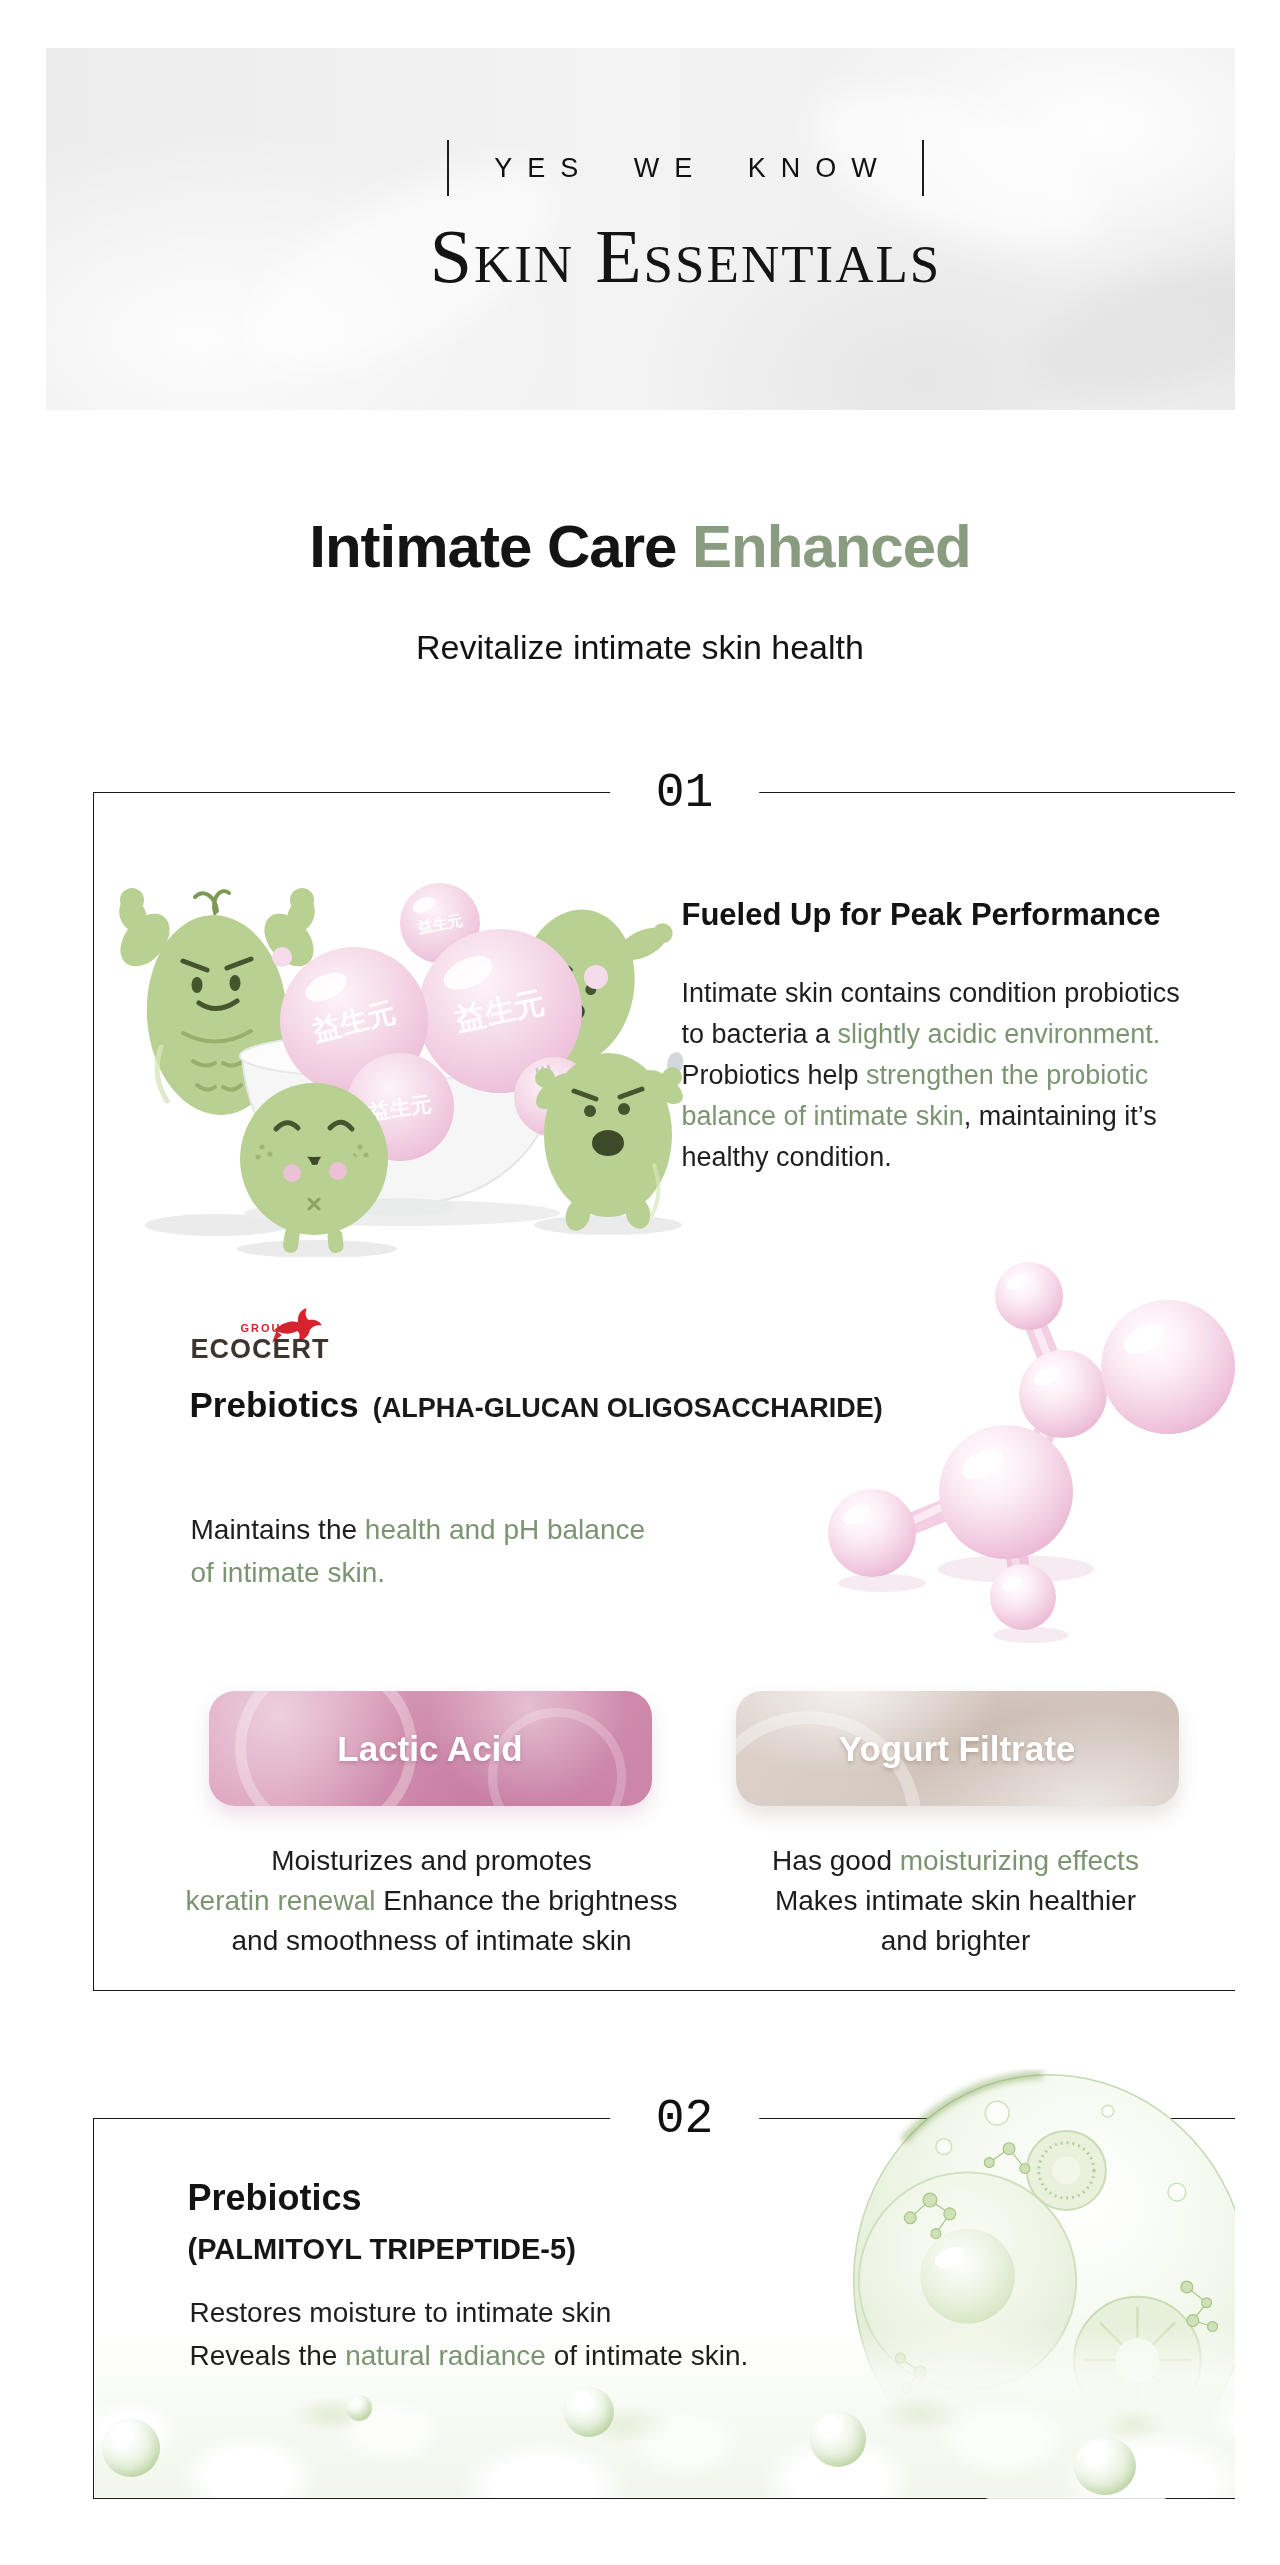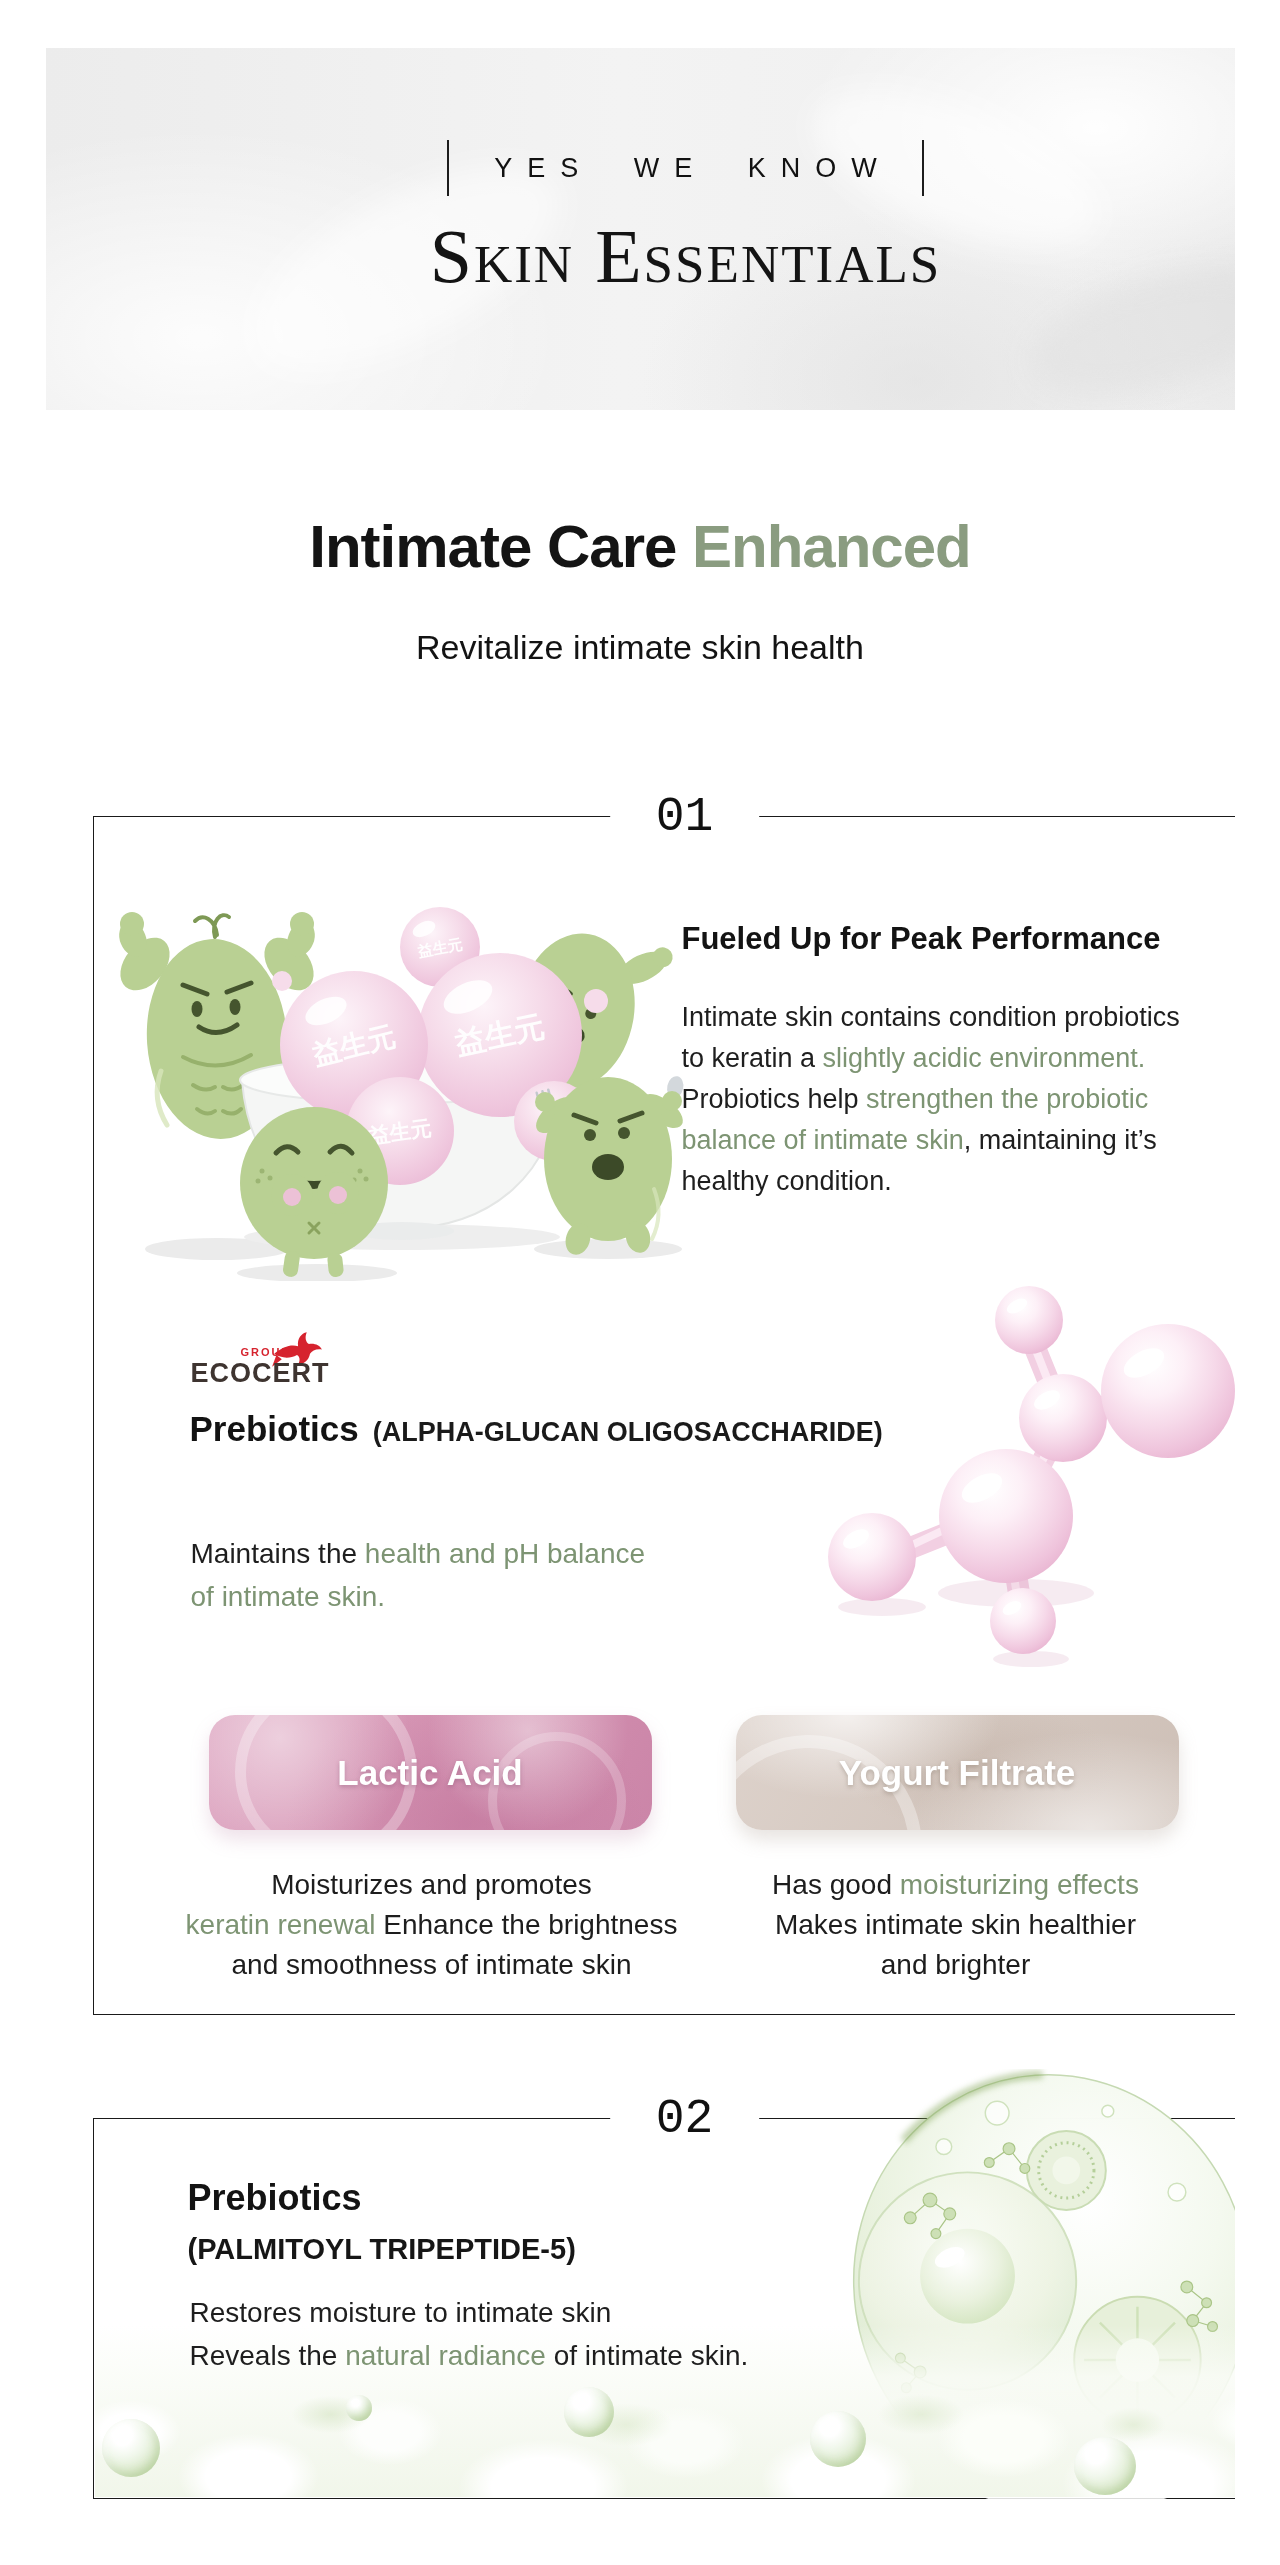--- a/index.html
+++ b/index.html
@@ -29,21 +29,21 @@
     font-size:76px; line-height:104px; color:#141414; letter-spacing:2px; }
 
   
   .intro-title { position:absolute; left:0; top:512px; width:100%; text-align:center;
     font-size:60px; font-weight:bold; letter-spacing:-1px; color:#141414; }
   .intro-title .green-big { color:#8a9c80; }
   .intro-sub { position:absolute; left:0; top:628px; width:100%; text-align:center; font-size:34px; color:#131313; }
 
   
   .card { position:absolute; left:47px; width:1184px; border:1px solid #1a1a1a; background:#fff; }
-  .card-1 { top:816px; height:1199px; }
+  .card-1 { top:792px; height:1199px; }
   .card-2 { top:2118px; height:381px; }
   .num-label { position:absolute; top:-27px; left:50%; transform:translateX(-50%);
     background:#fff; padding:0 46px; font-family:"Liberation Mono", monospace;
     font-size:48px; line-height:54px; color:#111; z-index:6; }
 
   .green { color:#7d9473; }
 
   
   .chars-illu { position:absolute; left:8px; top:64px; width:600px; height:400px; }
   .feature { position:absolute; left:588px; top:104px; width:566px; }
@@ -262,21 +262,21 @@
         <ellipse cx="-30" cy="80" rx="12" ry="16" transform="rotate(18 -30 80)" fill="#b9d093"></ellipse>
         <ellipse cx="30" cy="78" rx="12" ry="16" transform="rotate(-14 30 78)" fill="#b9d093"></ellipse>
         <path d="M46,30 Q56,56 44,80" stroke="#d7e5ba" stroke-width="4" fill="none" stroke-linecap="round" opacity=".7"></path>
       </g>
     </svg>
 
     <div class="feature">
       <h3>Fueled Up for Peak Performance</h3>
       <p>
         <span>Intimate skin contains condition probiotics</span><br>
-        <span>to keratin a </span><span class="green">slightly acidic environment.</span><br>
+        <span>to bacteria a </span><span class="green">slightly acidic environment.</span><br>
         <span>Probiotics help </span><span class="green">strengthen the probiotic</span><br>
         <span class="green">balance of intimate skin</span><span>, maintaining it’s</span><br>
         <span>healthy condition.</span>
       </p>
     </div>
 
     <div class="ecocert">
       <svg class="eco-bird" viewBox="0 0 96 78">
         <path d="M6,46 C22,32 38,28 50,32 C48,18 56,8 66,6 C62,16 64,24 70,28 C80,26 90,30 94,38 C84,36 76,40 72,46 C70,58 60,66 50,66 C54,58 54,52 48,48 C34,56 18,54 6,46 Z" fill="#d6232e"></path>
         <path d="M10,48 L2,70 L20,56 Z" fill="#d6232e"></path>

